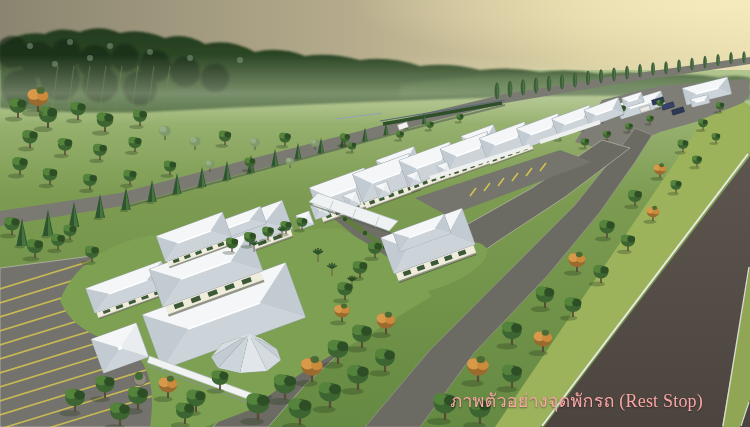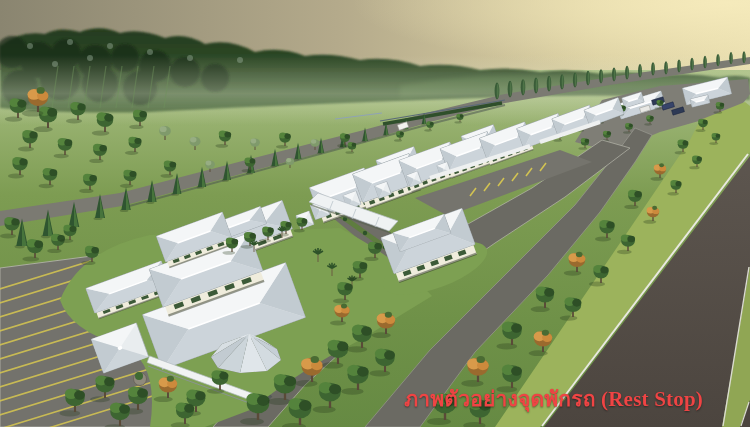--- a/index.html
+++ b/index.html
@@ -1,21 +1,21 @@
 <!DOCTYPE html>
 <html><head>
 <meta charset="utf-8">
 <style>
   html,body{margin:0;padding:0;background:#222;}
   #stage{position:relative;width:750px;height:427px;overflow:hidden;font-family:"Liberation Sans",sans-serif;}
   #stage svg{position:absolute;left:0;top:0;display:block;}
   .caption{
     position:absolute;right:47px;bottom:12px;
-    color:#ef4444;font-family:"Liberation Serif",serif;
-    font-weight:bold;font-size:21px;letter-spacing:.2px;
+    color:#fca5a5;font-family:"Liberation Serif",serif;
+    font-weight:normal;font-size:18px;letter-spacing:.2px;
     text-shadow:0 1px 2px rgba(0,0,0,.45);
     white-space:nowrap;
   }
 </style>
 </head>
 <body>
 
 <div id="stage">
 <svg width="750" height="427" viewBox="0 0 750 427">
   <defs>

